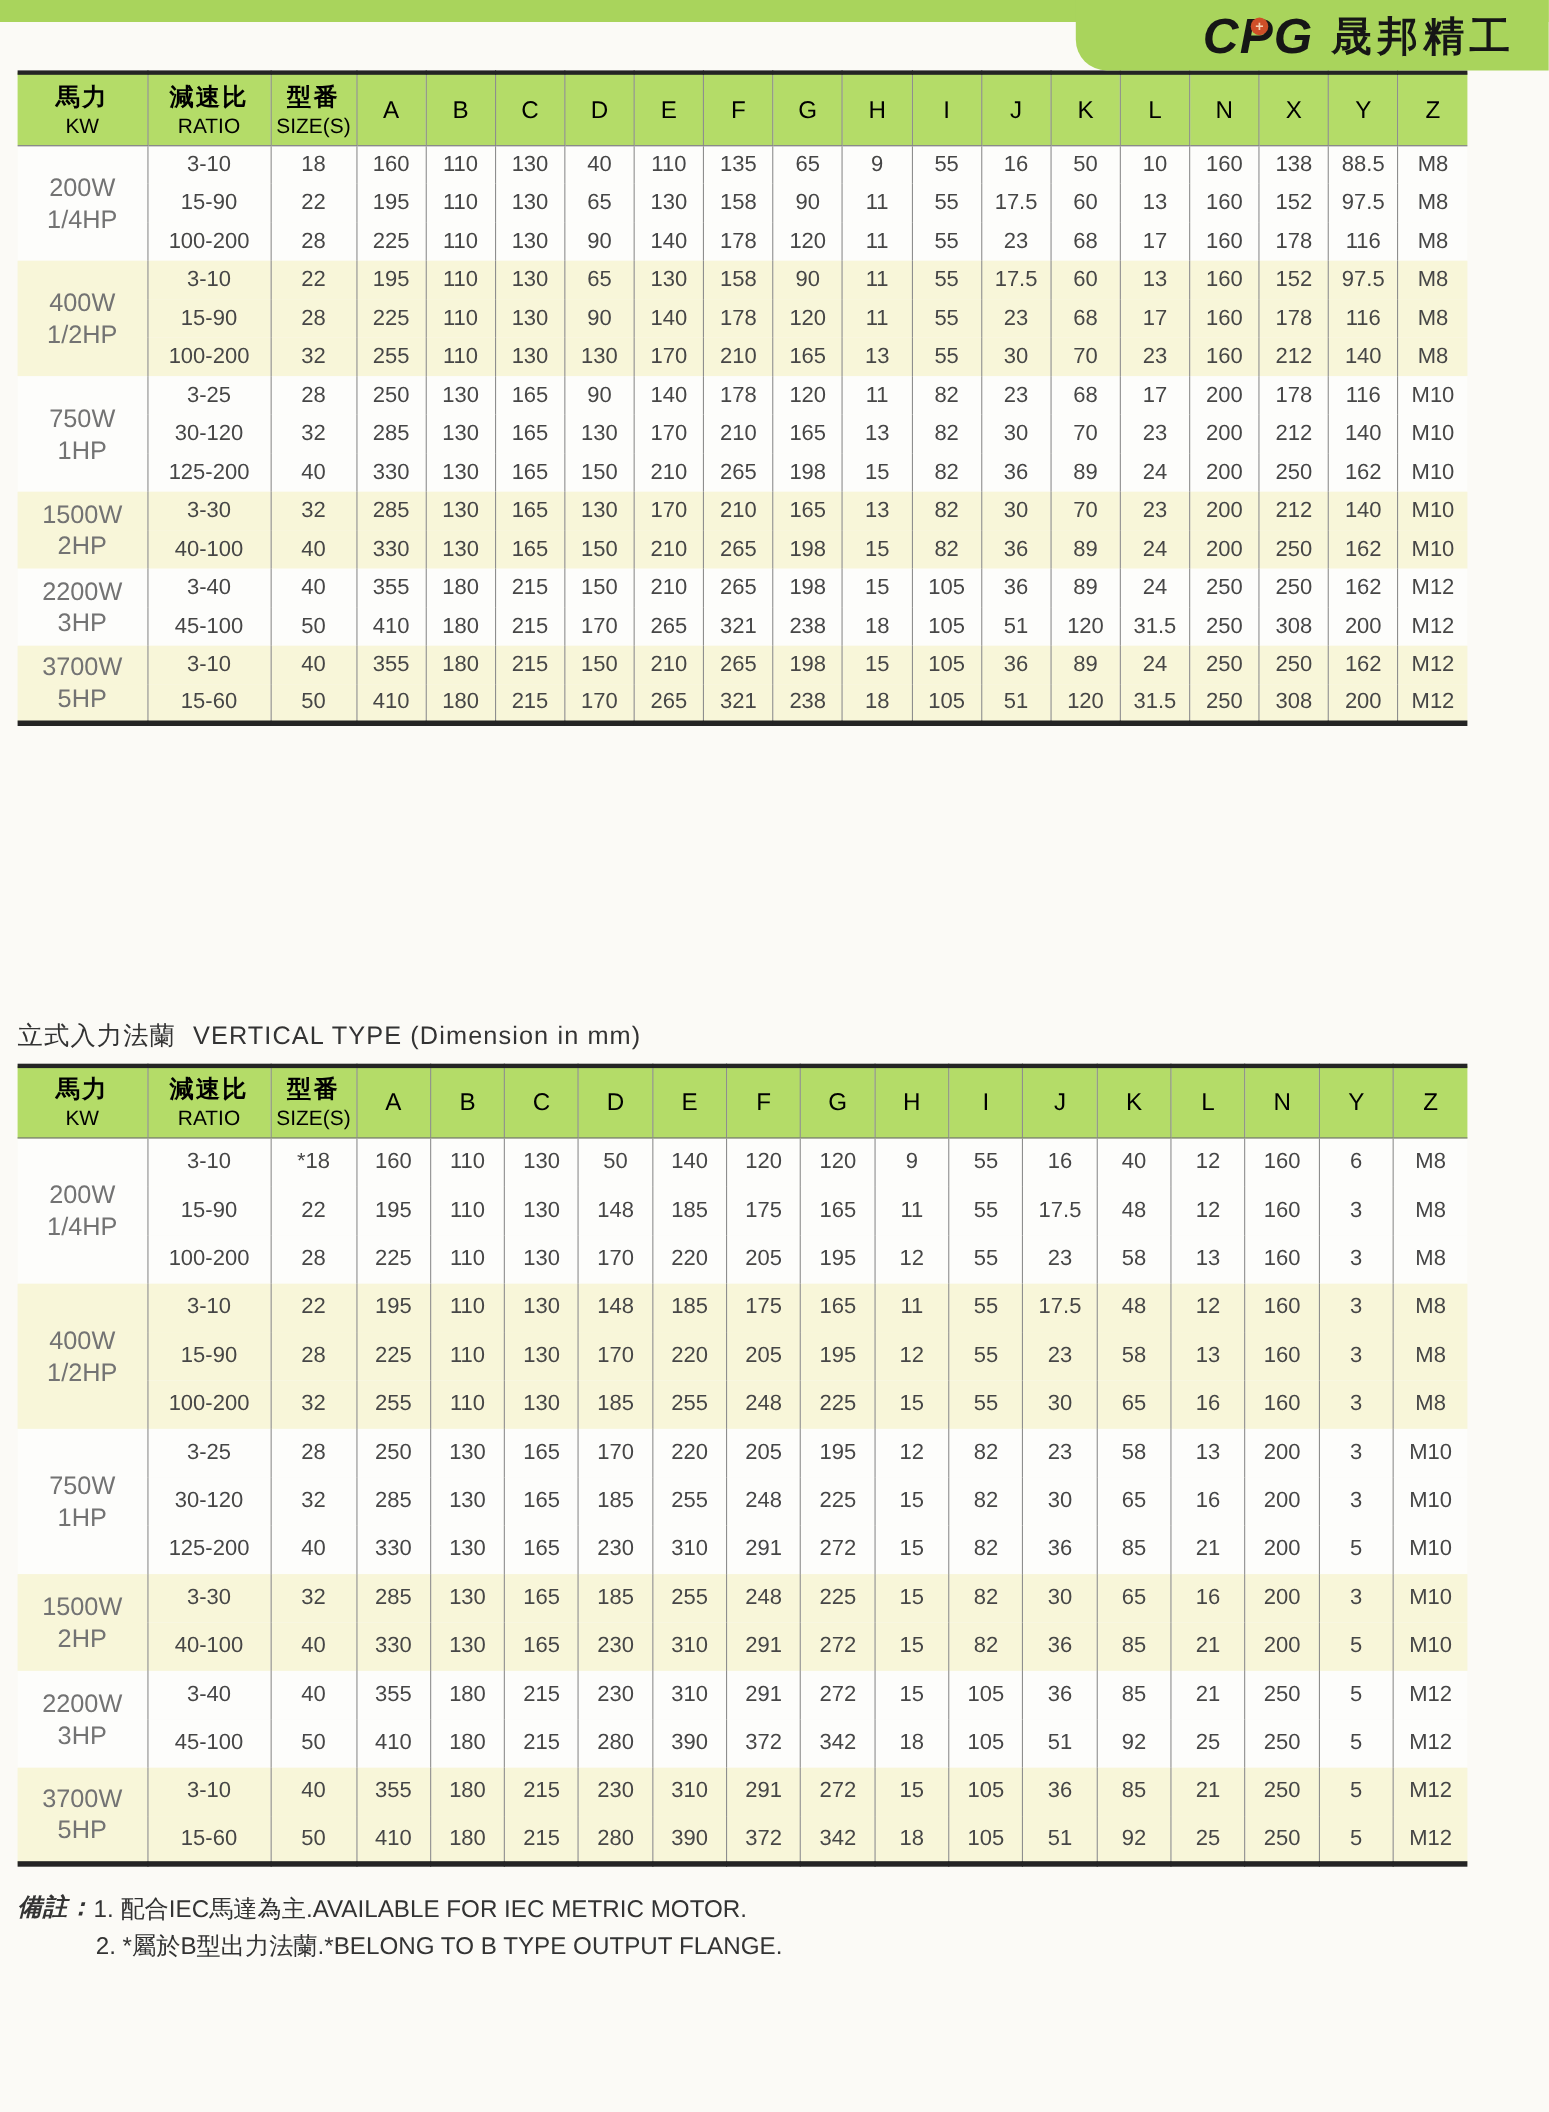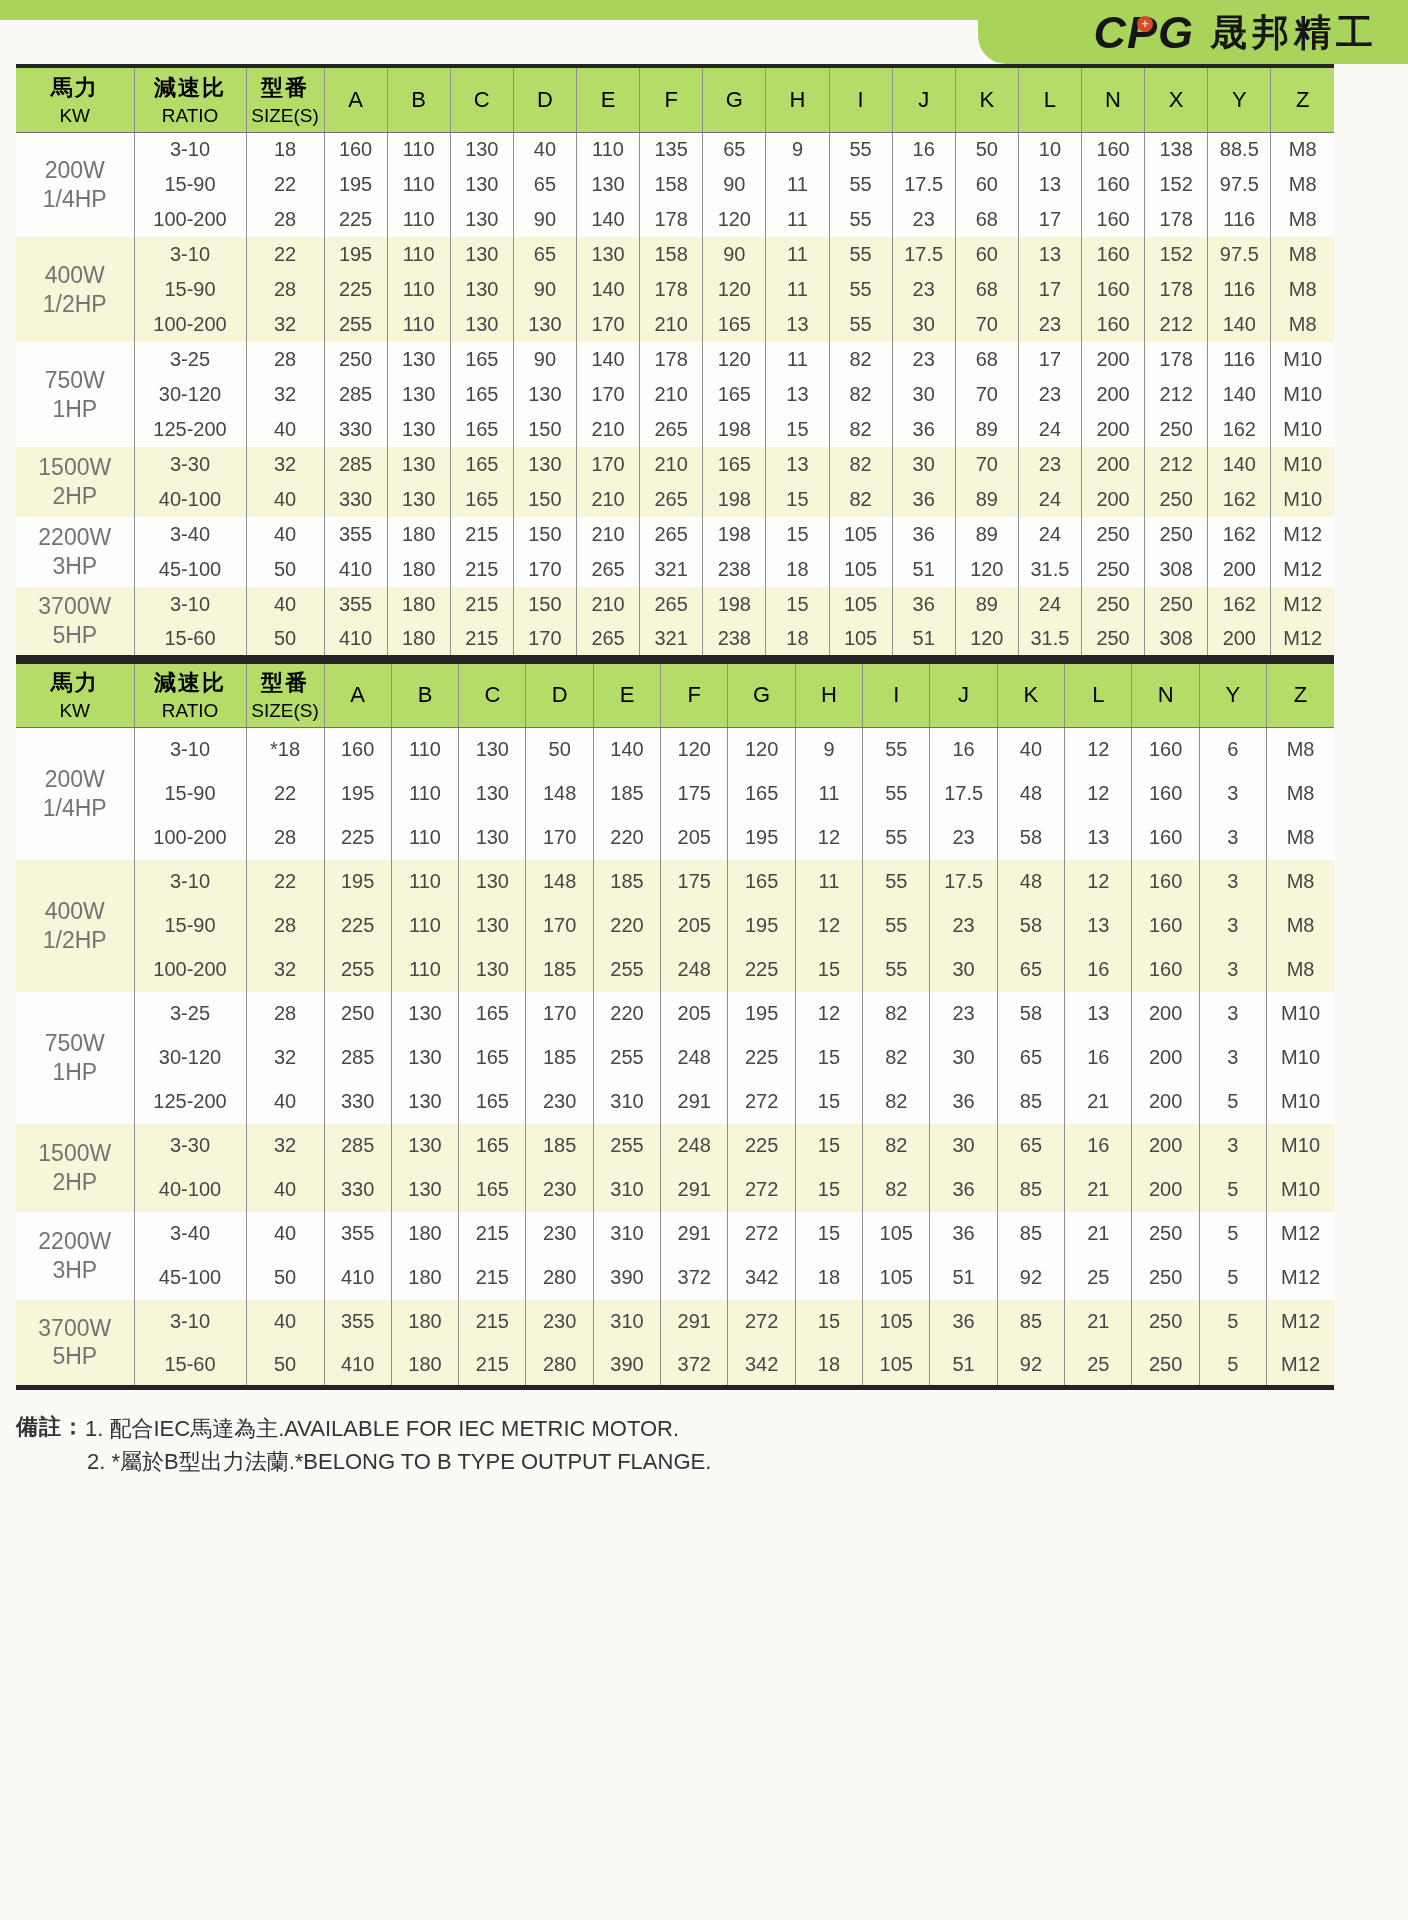--- a/index.html
+++ b/index.html
@@ -63,21 +63,21 @@
   .dimtable td.power{border-right:1px solid #8e8e8e;}
   .dimtable tr.white td{background:var(--white-band);}
   .dimtable tr.cream td{background:var(--cream);}
   .t1 tbody tr{height:35px;}
   .t2 tbody tr{height:44px;}
   .dimtable td.power{font-size:23px;color:#737373;}
   .dimtable td.power div{line-height:1.25;}
   .dimtable td.ratio{font-size:20px;}
   
   .notes{margin:22px 0 0 16px;font-size:22px;color:#333;display:flex;}
-  .notes-label{font-weight:bold;white-space:pre;letter-spacing:1px;}
+  .notes-label{font-weight:bold;white-space:pre;letter-spacing:1px;font-style:italic;}
   .notes-lines div{line-height:1.5;}
   .notes-lines .line2{margin-left:2px;}
 </style>
 </head>
 <body>
 
 <header class="banner">
   <div class="banner-strip"></div>
   <div class="banner-box">
     <div class="logo">
@@ -468,20 +468,24 @@
           <td class="dimv">250</td>
           <td class="dimv">308</td>
           <td class="dimv">200</td>
           <td class="dimv">M12</td>
         </tr>
       </tbody>
     </table>
 </section>
 
 <section>
+  <div class="section-title section-title-2">
+    <span class="tcjk">立式入力法蘭</span>
+    <span class="ten">VERTICAL TYPE (Dimension in mm)</span>
+  </div>
   <table class="dimtable t2" id="table-vertical">
       <colgroup>
         <col style="width: 118px;">
         <col style="width: 112px;">
         <col style="width: 78px;">
         <col style="width: 67.3333px;">
         <col style="width: 67.3333px;">
         <col style="width: 67.3333px;">
         <col style="width: 67.3333px;">
         <col style="width: 67.3333px;">

